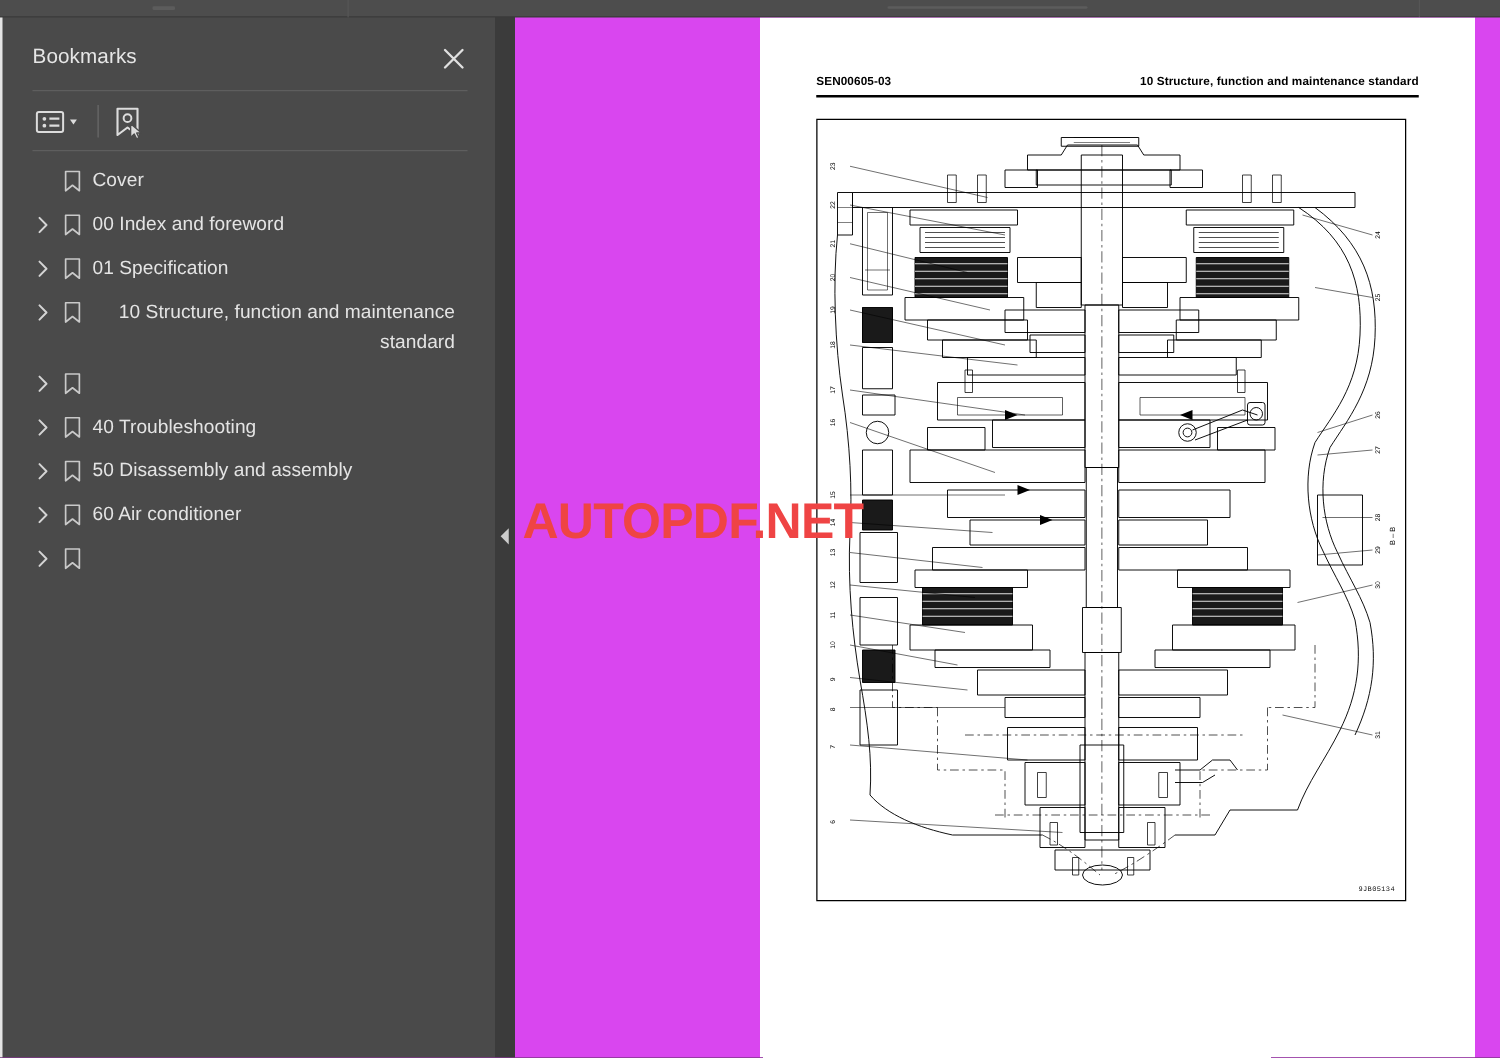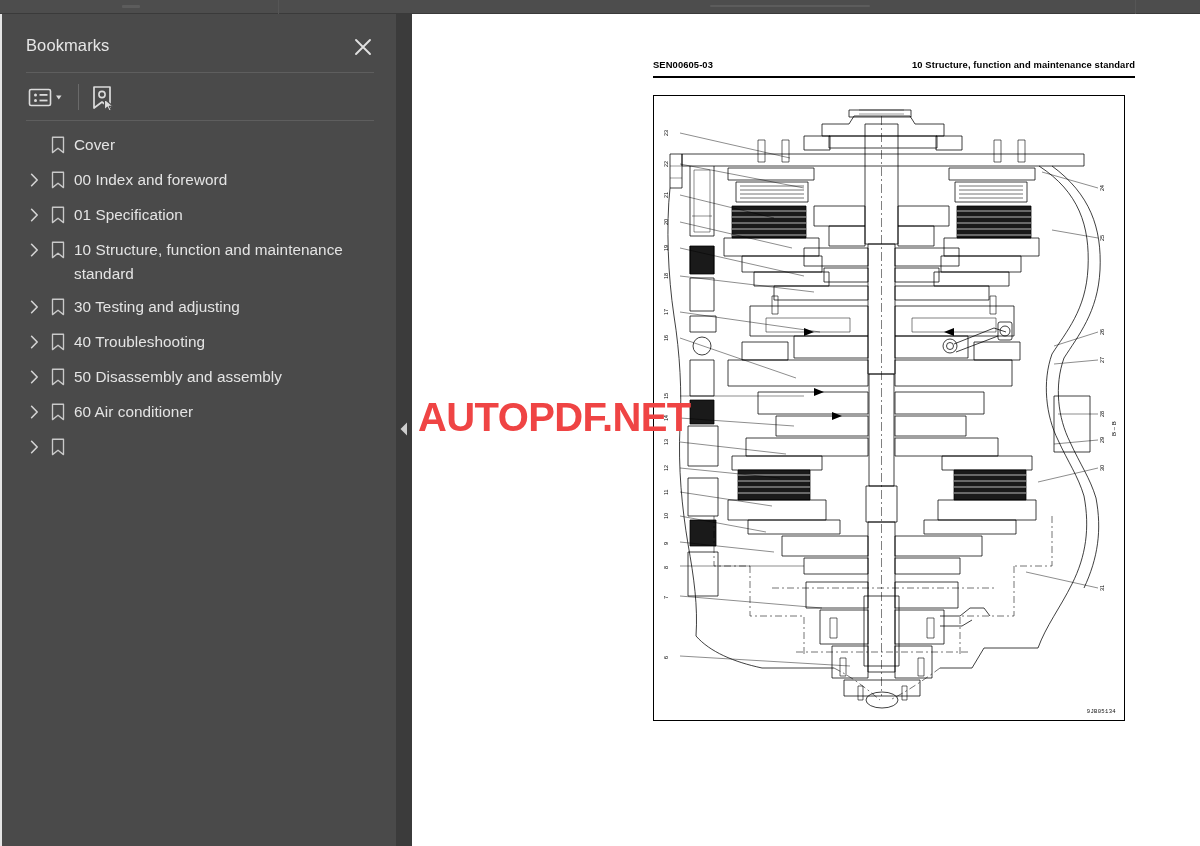--- a/index.html
+++ b/index.html
@@ -60,21 +60,21 @@
     position:absolute; left:24px; top:106px; width:348px; height:1px;
     background:#5e5e5e;
   }
 
   
   #bookmark-list{
     position:absolute; left:0; top:114px; width:396px; height:700px;
   }
   .bm-item{
     position:relative; display:flex; align-items:flex-start;
-    padding:4px 10px 4px 22px; min-height:35px; cursor:pointer;
+    padding:4px 10px 4px 22px; min-height:35px; cursor:pointer;text-align:right;
   }
   .bm-twisty{
     flex:0 0 20px; width:20px; height:26px; display:flex;
     align-items:center; justify-content:center; cursor:pointer;
   }
   .bm-twisty.empty{ visibility:hidden; }
   .bm-icon{
     flex:0 0 28px; width:28px; height:26px; display:flex;
     align-items:center; justify-content:center; margin-right:2px;
   }
@@ -90,21 +90,21 @@
     background:#3b3b3b;
   }
   #collapse-handle{
     position:absolute; left:398px; top:420px; width:12px; height:18px;
     display:flex; align-items:center; justify-content:center; cursor:pointer;
   }
 
   
   #viewer{
     position:absolute; left:412px; top:14px; width:788px; height:832px;
-    background:#ffffff; overflow:hidden;
+    background:#d946ef; overflow:hidden;
   }
   #pdf-page{
     position:absolute; left:196px; top:0px; width:572px; height:832px;
     background:#ffffff;
   }
 
   .page-header{
     position:absolute; left:45px; top:45px; width:482px; height:22px;
   }
   .hdr-left{
@@ -263,21 +263,20 @@
       <span class="bm-twisty">
         <svg width="9" height="14" viewBox="0 0 9 14">
             <path d="M1.6 1.3 L7.2 7 L1.6 12.7" fill="none" stroke="#d4d4d4" stroke-width="1.6" stroke-linecap="round" stroke-linejoin="round"></path>
           </svg>
       </span>
       <span class="bm-icon">
         <svg width="14" height="18" viewBox="0 0 14 18">
             <path d="M1.5 1.2 H12.5 V16.6 L7 12.2 L1.5 16.6 Z" fill="none" stroke="#c9c9c9" stroke-width="1.35" stroke-linejoin="round"></path>
           </svg>
       </span>
-      <span class="bm-label">30 Testing and adjusting</span>
     </div>
 
     <div class="bm-item">
       <span class="bm-twisty">
         <svg width="9" height="14" viewBox="0 0 9 14">
             <path d="M1.6 1.3 L7.2 7 L1.6 12.7" fill="none" stroke="#d4d4d4" stroke-width="1.6" stroke-linecap="round" stroke-linejoin="round"></path>
           </svg>
       </span>
       <span class="bm-icon">
         <svg width="14" height="18" viewBox="0 0 14 18">

